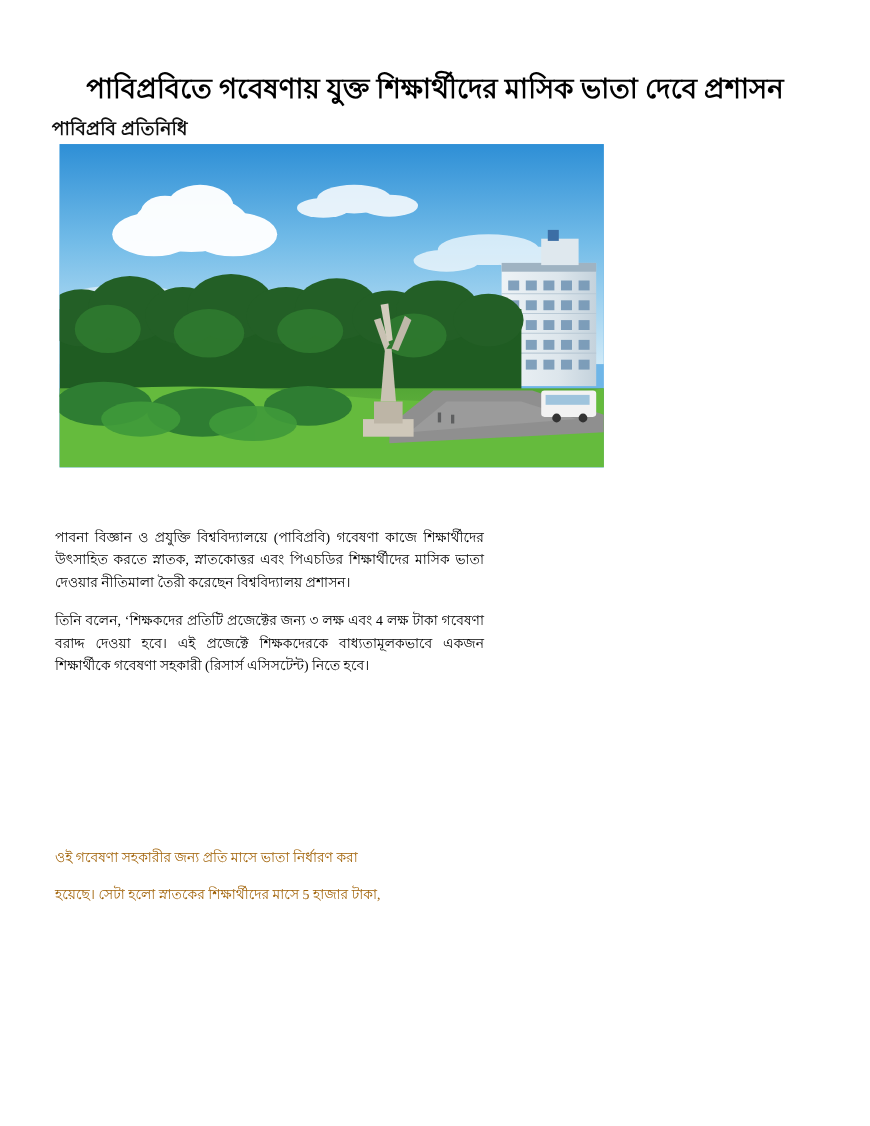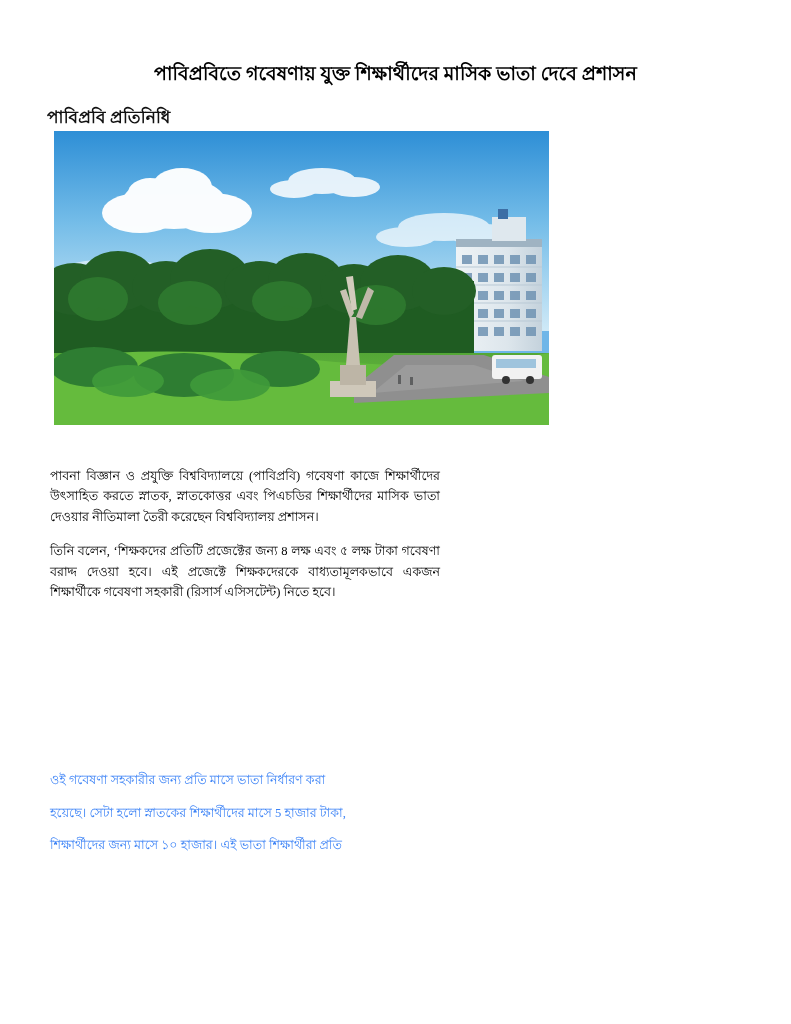--- a/index.html
+++ b/index.html
@@ -21,21 +21,21 @@
     background: #ffffff;
     box-sizing: border-box;
     padding: 0;
   }
   .headline {
     position: absolute;
     left: 38px;
     top: 48px;
     width: 715px;
     text-align: center;
-    font-size: 19px;
+    font-size: 25px;
     font-weight: bold;
     line-height: 1.35;
     letter-spacing: 0.1px;
     color: #000000;
   }
   .byline {
     position: absolute;
     left: 47px;
     top: 104px;
     font-size: 17px;
@@ -53,40 +53,40 @@
     background: #6fb6e8;
   }
   .figure svg { display: block; }
   .article {
     position: absolute;
     left: 50px;
     top: 466px;
     width: 390px;
   }
   .para {
-    margin: 0 0 14px 0;
+    margin: 13px 0 14px 0;
     font-size: 12.6px;
     line-height: 1.62;
     text-align: justify;
     text-justify: inter-word;
     color: #000000;
   }
   .para:last-child { margin-bottom: 0; }
   .article-loose {
     position: absolute;
     left: 50px;
     top: 764px;
     width: 400px;
   }
   .para-loose {
     margin: 0;
     font-size: 12.6px;
     line-height: 2.6;
     text-align: left;
-    color: #3b82f6;
+    color: #a16207;
   }
 </style>
 </head>
 <body>
 
 <div class="page">
 
   <h1 class="headline">পাবিপ্রবিতে গবেষণায় যুক্ত শিক্ষার্থীদের মাসিক ভাতা দেবে প্রশাসন</h1>
 
   <div class="byline">পাবিপ্রবি প্রতিনিধি</div>
@@ -224,22 +224,21 @@
 
       <g fill="#36383a" opacity="0.6">
         <rect x="344" y="244" width="3" height="9"></rect>
         <rect x="356" y="246" width="3" height="8"></rect>
       </g>
     </svg>
   </div>
 
   <div class="article">
     <p class="para">পাবনা বিজ্ঞান ও প্রযুক্তি বিশ্ববিদ্যালয়ে (পাবিপ্রবি) গবেষণা কাজে শিক্ষার্থীদের উৎসাহিত করতে স্নাতক, স্নাতকোত্তর এবং পিএচডির শিক্ষার্থীদের মাসিক ভাতা দেওয়ার নীতিমালা তৈরী করেছেন বিশ্ববিদ্যালয় প্রশাসন।</p>
-    <p class="para">তিনি বলেন, ‘শিক্ষকদের প্রতিটি প্রজেক্টের জন্য 8 লক্ষ এবং ৫ লক্ষ টাকা গবেষণা বরাদ্দ দেওয়া হবে। এই প্রজেক্টে শিক্ষকদেরকে বাধ্যতামূলকভাবে একজন শিক্ষার্থীকে গবেষণা সহকারী (রিসার্স এসিসটেন্ট) নিতে হবে।</p>
+    <p class="para">তিনি বলেন, ‘শিক্ষকদের প্রতিটি প্রজেক্টের জন্য ৩ লক্ষ এবং 4 লক্ষ টাকা গবেষণা বরাদ্দ দেওয়া হবে। এই প্রজেক্টে শিক্ষকদেরকে বাধ্যতামূলকভাবে একজন শিক্ষার্থীকে গবেষণা সহকারী (রিসার্স এসিসটেন্ট) নিতে হবে।</p>
   </div>
 
   <div class="article-loose">
     <p class="para-loose">ওই গবেষণা সহকারীর জন্য প্রতি মাসে ভাতা নির্ধারণ করা</p>
     <p class="para-loose">হয়েছে। সেটা হলো স্নাতকের শিক্ষার্থীদের মাসে 5 হাজার টাকা,</p>
-    <p class="para-loose">শিক্ষার্থীদের জন্য মাসে ১০ হাজার। এই ভাতা শিক্ষার্থীরা প্রতি</p>
   </div>
 
 </div>
 
 </body></html>

